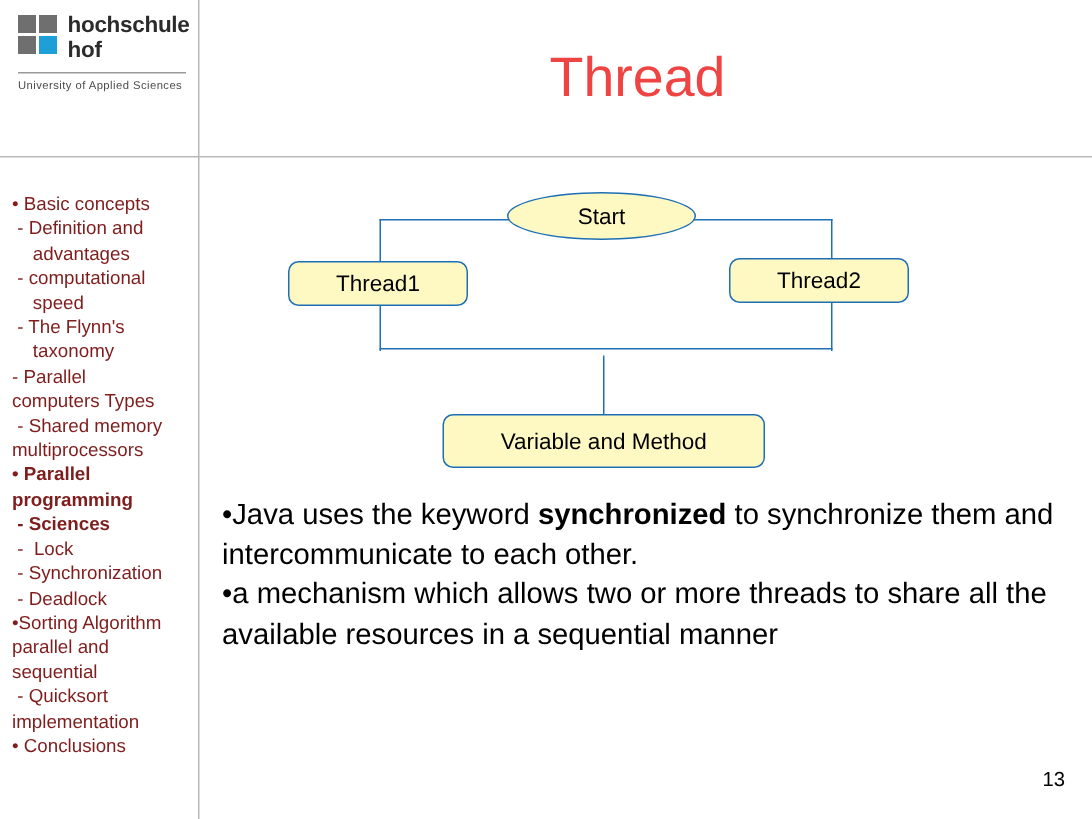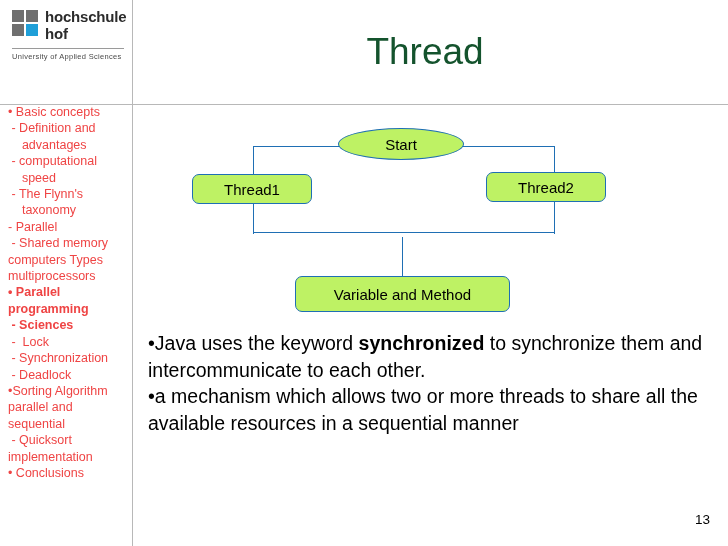--- a/index.html
+++ b/index.html
@@ -75,21 +75,21 @@
   }
 
   
   .slide-title {
     position: absolute;
     left: 140px;
     top: 30px;
     width: 570px;
     text-align: center;
     font-size: 37px;
-    color: #14532d;
+    color: #ef4444;
     font-weight: normal;
     line-height: 44px;
   }
 
   
   .h-rule {
     position: absolute;
     left: 0;
     top: 104px;
     width: 728px;
@@ -102,40 +102,40 @@
     top: 0;
     width: 1px;
     height: 546px;
     background: #b8b8b8;
   }
 
   
   .sidebar {
     position: absolute;
     left: 8px;
-    top: 104px;
+    top: 128px;
     width: 124px;
     font-size: 12.5px;
     line-height: 16.4px;
-    color: #ef4444;
+    color: #7f1d1d;
   }
   .side-item { white-space: pre-wrap; }
   .side-item.bold { font-weight: bold; }
 
   
   .diagram {
     position: absolute;
     left: 140px;
     top: 112px;
     width: 580px;
     height: 200px;
   }
   .node {
     position: absolute;
-    background: #bef264;
+    background: #fef9c3;
     border: 1.4px solid #1f6fb4;
     display: flex;
     align-items: center;
     justify-content: center;
     font-size: 15px;
     color: #000000;
     box-sizing: border-box;
   }
   .ellipse { border-radius: 50%; }
   .rounded { border-radius: 7px; }
@@ -198,22 +198,22 @@
 
   <div class="sidebar">
     <div class="side-item">• Basic concepts</div>
     <div class="side-item"> - Definition and</div>
     <div class="side-item">    advantages</div>
     <div class="side-item"> - computational</div>
     <div class="side-item">    speed</div>
     <div class="side-item"> - The Flynn's</div>
     <div class="side-item">    taxonomy</div>
     <div class="side-item">- Parallel</div>
+    <div class="side-item">computers Types</div>
     <div class="side-item"> - Shared memory</div>
-    <div class="side-item">computers Types</div>
     <div class="side-item">multiprocessors</div>
     <div class="side-item bold">• Parallel</div>
     <div class="side-item bold">programming</div>
     <div class="side-item bold"> - Sciences</div>
     <div class="side-item"> -  Lock</div>
     <div class="side-item"> - Synchronization</div>
     <div class="side-item"> - Deadlock</div>
     <div class="side-item">•Sorting Algorithm</div>
     <div class="side-item">parallel and</div>
     <div class="side-item">sequential</div>

